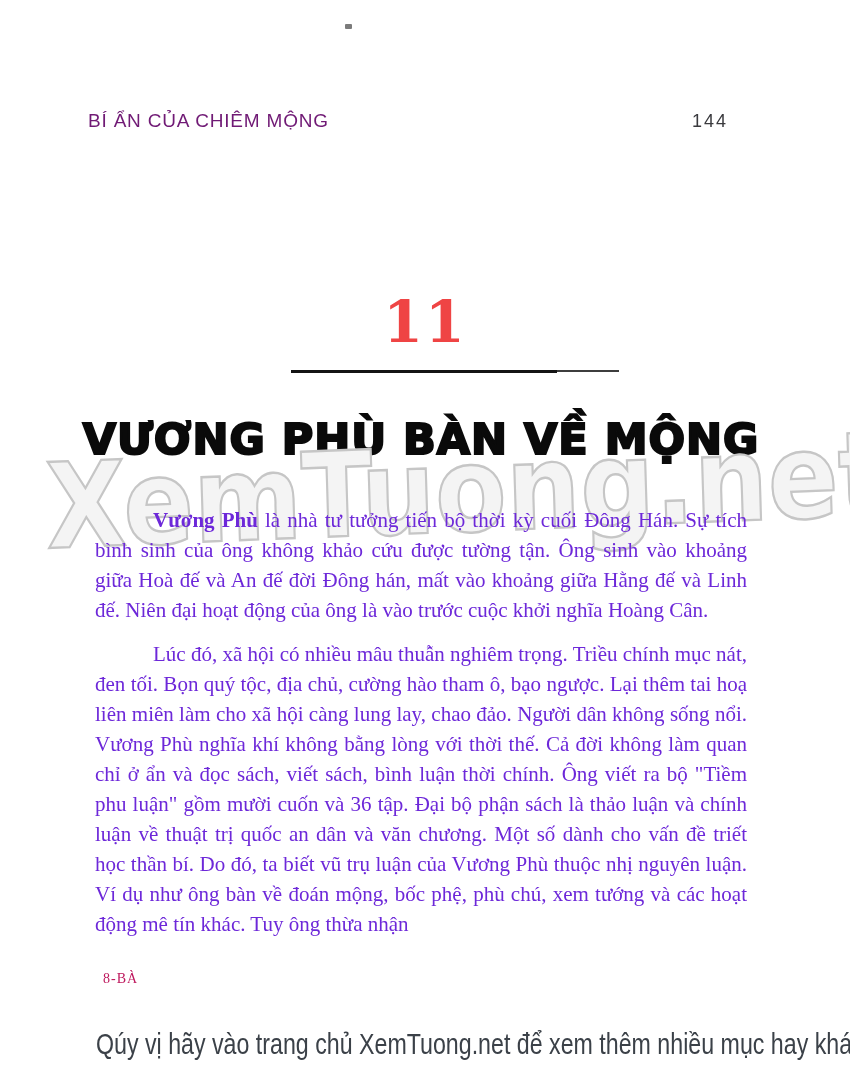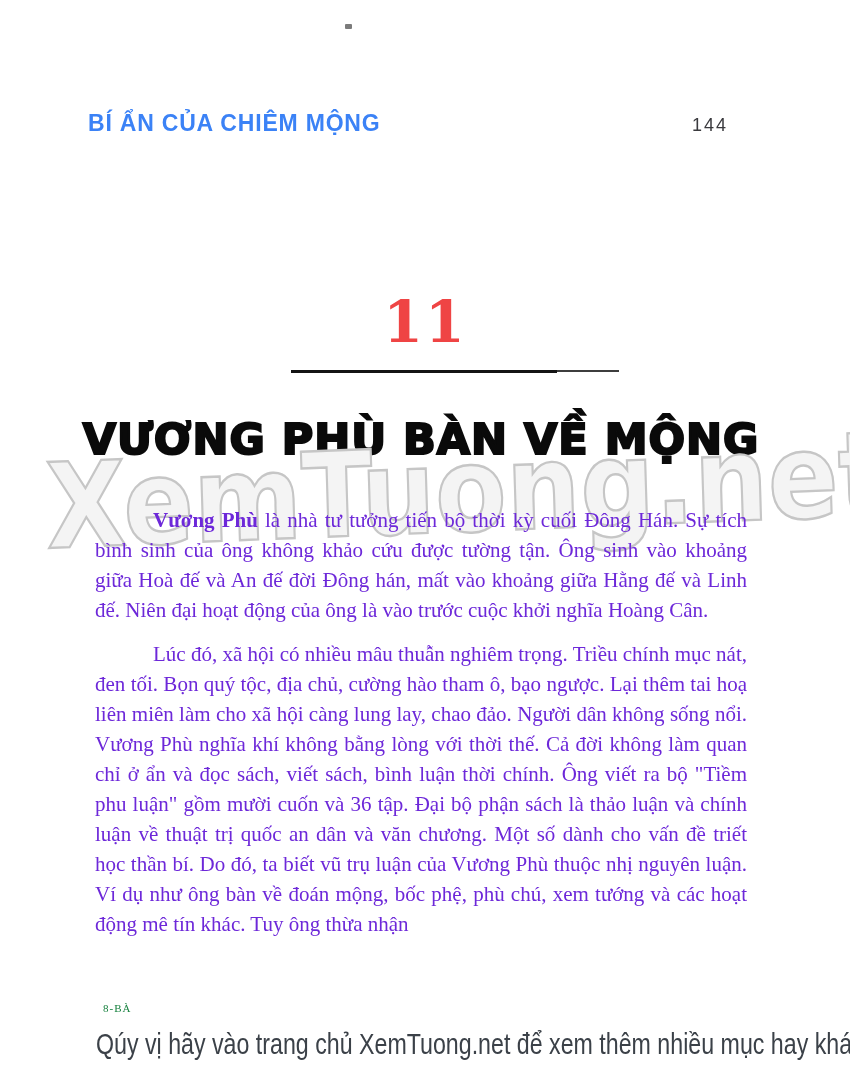--- a/index.html
+++ b/index.html
@@ -18,22 +18,22 @@
     width: 7px; height: 5px; background: #5a5a5a;
     border-radius: 1px; opacity: .8;
   }
 
   .running-header {
     position: absolute; left: 88px; top: 110px; width: 674px;
     display: flex; justify-content: space-between; align-items: baseline;
   }
   .running-title {
     font-family: "Liberation Sans", sans-serif;
-    font-size: 23px; letter-spacing: 0.8px; color: #3b82f6;
-    font-weight: 700;
+    font-size: 19px; letter-spacing: 0.8px; color: #701a75;
+    font-weight: 400;
   }
   .page-number {
     font-family: "Liberation Sans", sans-serif;
     font-size: 18px; color: #3a3a3e; letter-spacing: 2px;
     margin-right: 34px;
   }
 
   .chapter-number {
     position: absolute; left: 0; top: 288px; width: 850px;
     text-align: center;
@@ -76,23 +76,23 @@
     position: absolute; left: 95px; top: 505px; width: 652px;
     z-index: 1;
     font-size: 21px; line-height: 30px;
     text-align: justify;
     color: #6d28d9;
   }
   .body-text p { text-indent: 58px; margin-bottom: 14px; }
   .para-lead { font-weight: bold; }
 
   .signature-mark {
-    position: absolute; left: 103px; top: 1002px;
+    position: absolute; left: 103px; top: 971px;
     font-family: "Liberation Serif", serif;
-    font-size: 11px; letter-spacing: 1px; color: #15803d;
+    font-size: 14px; letter-spacing: 1px; color: #be185d;
     z-index: 2;
   }
 
   .bottom-banner {
     position: absolute; left: 0; top: 1028px; width: 850px;
     text-align: center; z-index: 2;
   }
   .banner-inner {
     display: inline-block;
     font-family: "Liberation Sans", sans-serif;

